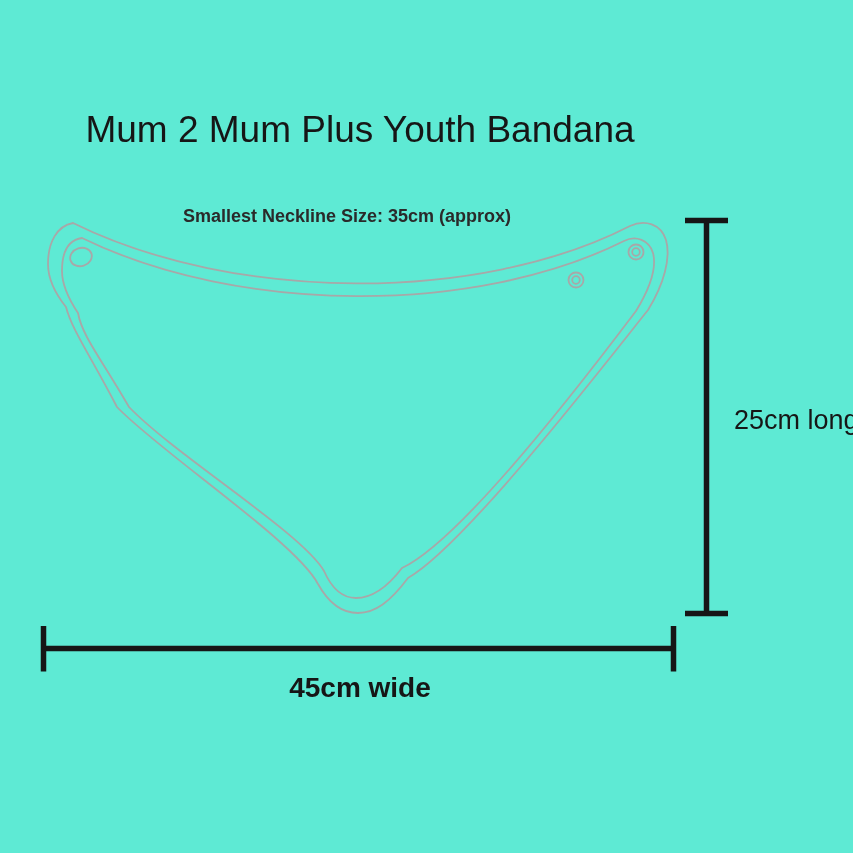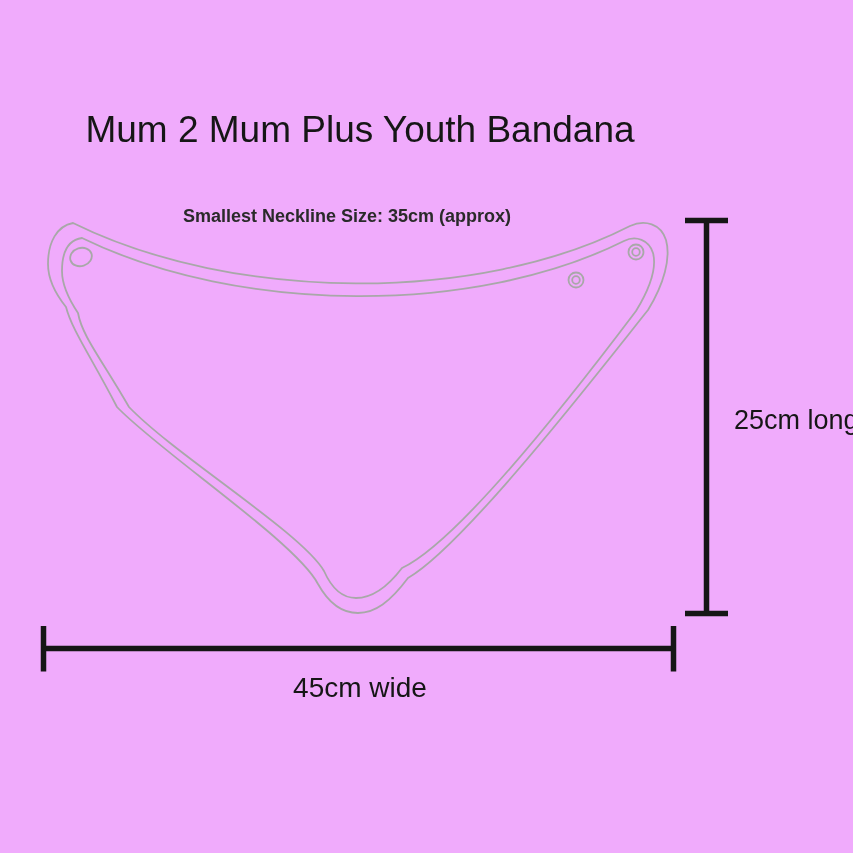--- a/index.html
+++ b/index.html
@@ -4,21 +4,21 @@
 <style>
   html, body {
     margin: 0;
     padding: 0;
     background: #ffffff;
   }
   .page {
     position: relative;
     width: 853px;
     height: 853px;
-    background: #f0abfc;
+    background: #5eead4;
     overflow: hidden;
     font-family: "Liberation Sans", sans-serif;
     color: #111111;
   }
   .title {
     position: absolute;
     top: 108px;
     left: 0;
     width: 720px;
     text-align: center;
@@ -58,21 +58,21 @@
     white-space: nowrap;
   }
   .label-width {
     position: absolute;
     top: 671px;
     left: 0;
     width: 720px;
     text-align: center;
     font-size: 28px;
     line-height: 33px;
-    font-weight: 400;
+    font-weight: 700;
     color: #161616;
   }
 </style>
 </head>
 <body>
 
 <div class="page">
 
   <div class="title">Mum 2 Mum Plus Youth Bandana</div>
 

